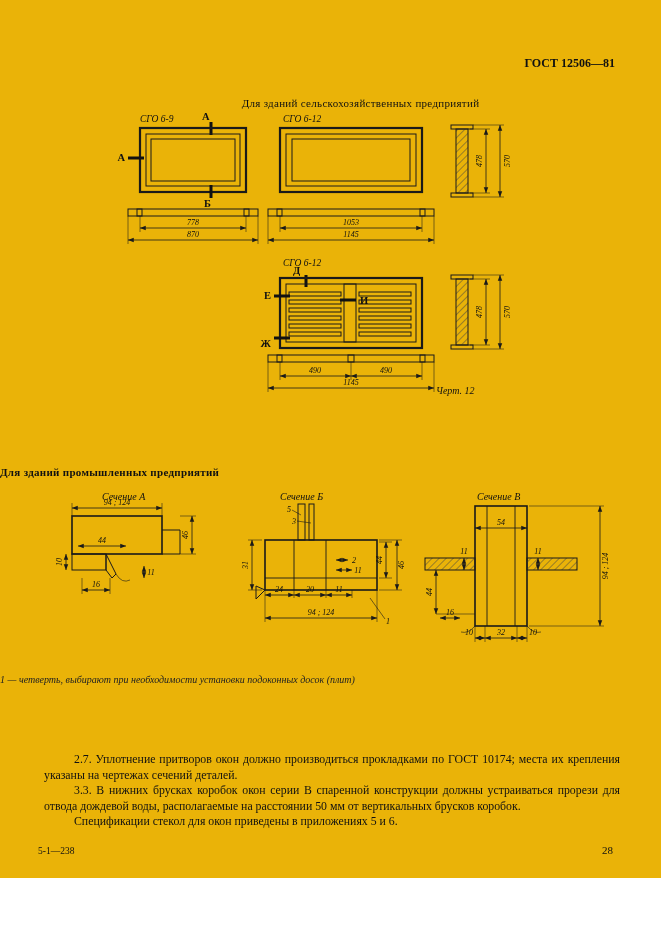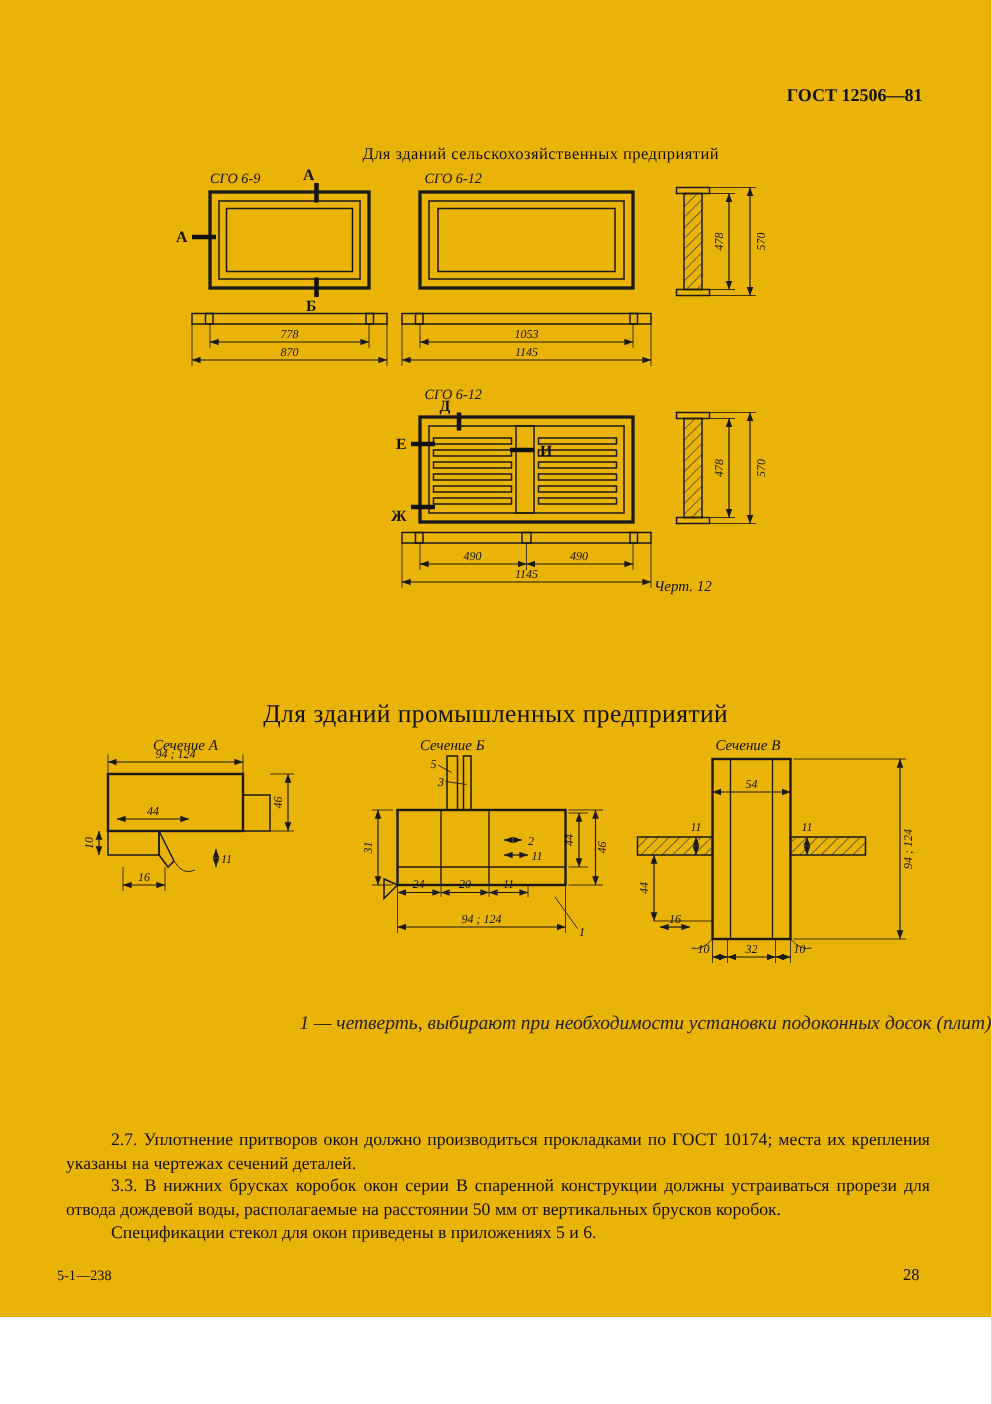--- a/index.html
+++ b/index.html
@@ -3,39 +3,39 @@
 <meta charset="utf-8">
 <style>
   * { margin:0; padding:0; box-sizing:border-box; }
   html,body { background:#ffffff; }
   .page {
     position:relative; width:661px; height:878px; background:#eab308;
     font-family:"Liberation Serif", serif; color:#111; overflow:hidden;
   }
   .gost-num { position:absolute; top:56px; right:46px; font-weight:bold; font-size:12px; }
   .title-agro { position:absolute; top:97px; left:0; width:100%; text-align:center; font-size:11px; letter-spacing:.3px;margin-left:30px; }
-  .title-ind { position:absolute; top:466px; left:0; width:100%; text-align:center; font-size:17px; font-weight:normal; letter-spacing:.3px; }
+  .title-ind { position:absolute; top:466px; left:0; width:100%; text-align:left; font-size:11px; font-weight:bold; letter-spacing:.3px; }
   .drw { position:absolute; }
   .drw text { font-family:"Liberation Serif", serif; fill:#111; }
   .lbl { font-style:italic; font-size:9.5px; }
   .cap { font-style:italic; font-size:10px; }
   .sec { font-style:italic; font-size:10px; }
   .mark { font-weight:bold; font-size:10.5px; }
   .end { text-anchor:end; }
   .dim-t { font-style:italic; font-size:8px; text-anchor:middle; }
   .fr { fill:none; stroke:#1a1a1a; stroke-width:1; }
   .fr.thick { stroke-width:2.2; }
   .fr.th15 { stroke-width:1.6; }
   .frh { stroke:#1a1a1a; stroke-width:1; }
   .fr-l { stroke:#1a1a1a; stroke-width:0.9; }
   .tick { stroke:#111; stroke-width:3; }
   .dim { stroke:#1a1a1a; stroke-width:0.8; }
   .ext { stroke:#1a1a1a; stroke-width:0.55; }
   .ldr { stroke:#1a1a1a; stroke-width:0.6; fill:none; }
-  .footnote { position:absolute; top:674px; left:0; width:100%; text-align:right; font-size:13px; font-style:italic; color:#222; }
+  .footnote { position:absolute; top:674px; left:0; width:100%; text-align:left; font-size:10px; font-style:italic; color:#222; }
   .fig13 { position:absolute; top:700px; left:0; width:100%; text-align:center; font-size:10.5px; }
   .body-text { position:absolute; top:752px; left:44px; width:576px; font-size:11.8px; line-height:15.5px; text-align:justify; }
   .body-text p { text-indent:30px; }
   .footer-left { position:absolute; top:846px; left:38px; font-size:9.5px; }
   .footer-page { position:absolute; top:844px; right:48px; font-size:11px; }
 </style>
 </head>
 <body>
 
 <div class="page">

